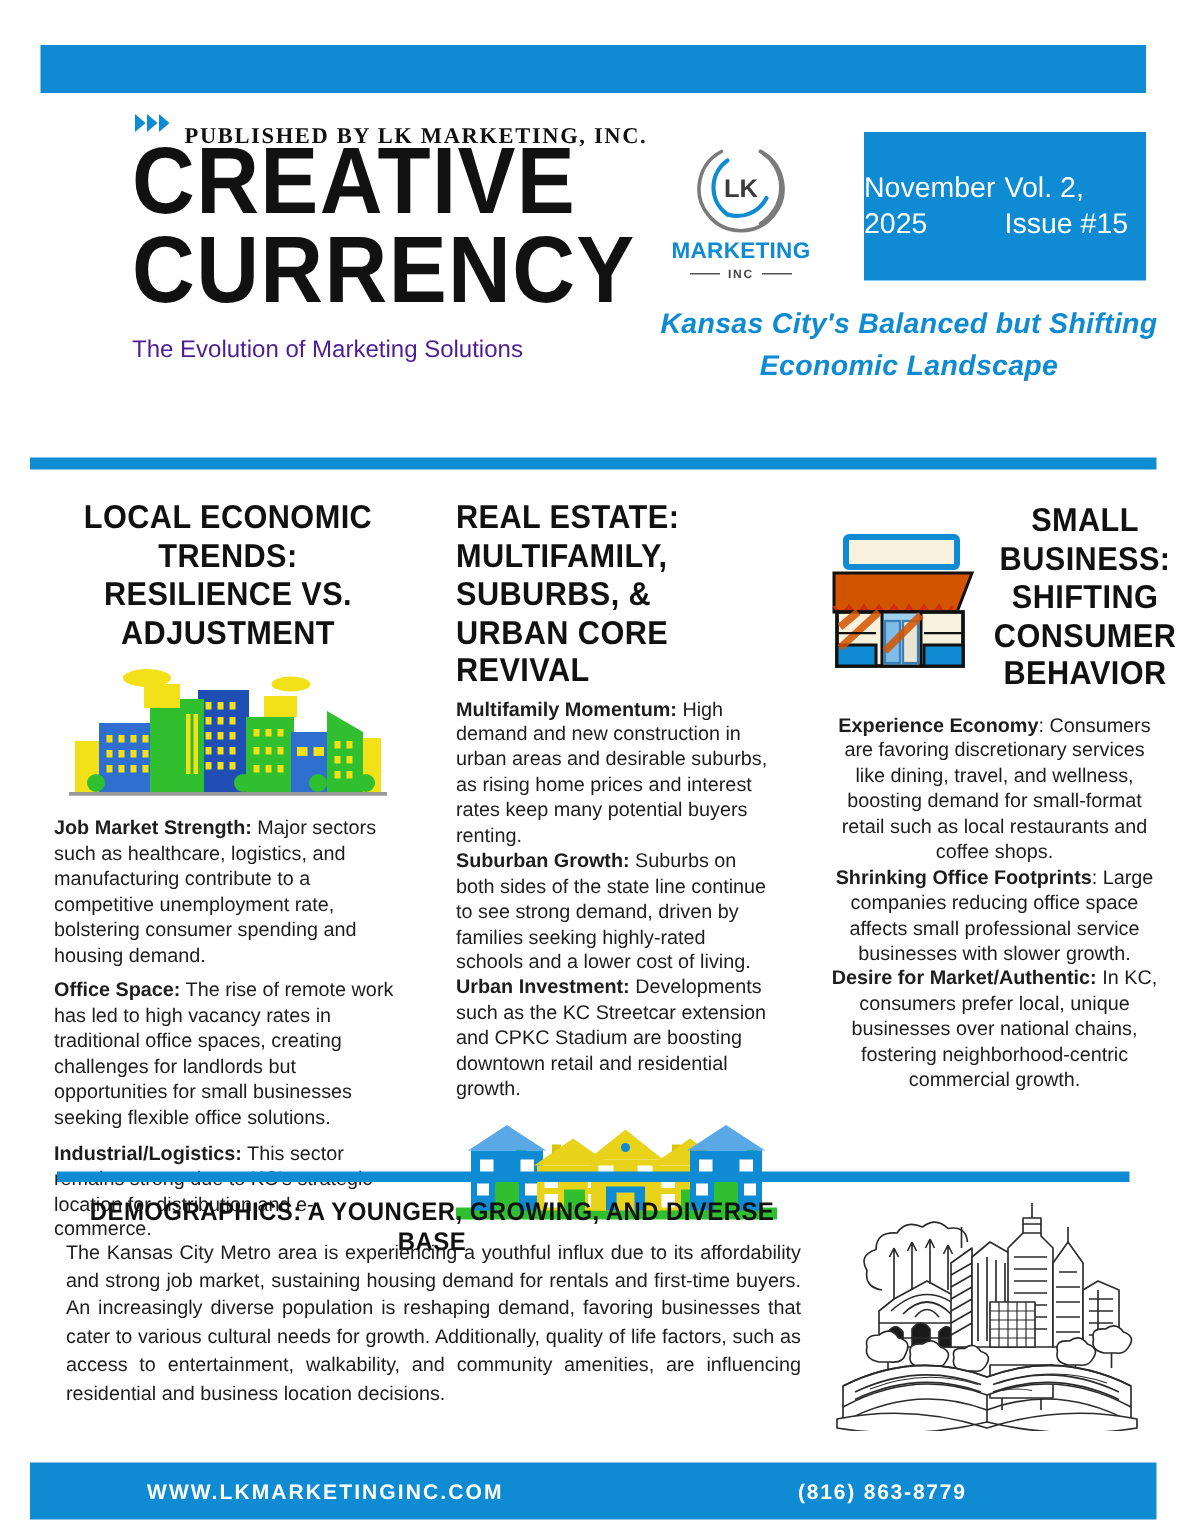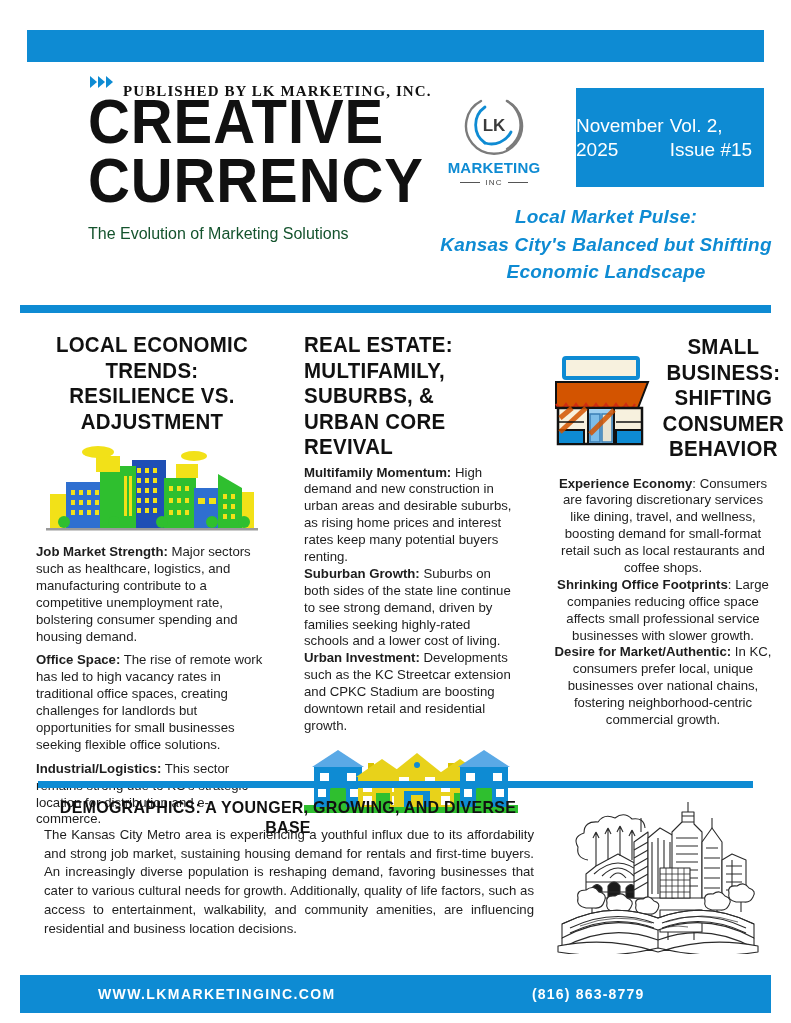--- a/index.html
+++ b/index.html
@@ -47,35 +47,35 @@
     font-size:63px;
     line-height:0.93;
     letter-spacing:1px;
     color:#111;
     transform: scaleX(0.92);
     transform-origin: left center;
     white-space:nowrap;
   }
   .tagline {
     margin-top:16px;
-    font-size:16px; color:#14532d; white-space:nowrap;
+    font-size:16px; color:#4c1d95; white-space:nowrap;
   }
 
   
   .logo { position:absolute; left:444px; top:92px; width:100px; text-align:center; }
   .logo-mark { position:relative; width:66px; height:66px; margin:0 auto; }
   .logo-mark svg { display:block; }
   .logo-word {
     margin-top:1px;
     font-weight:bold; font-size:15px; letter-spacing:0.2px;
     color:var(--blue);
   }
   .logo-inc-row { display:flex; align-items:center; justify-content:center; gap:5px; margin-top:2px; }
   .logo-rule { width:20px; height:1px; background:#555; }
-  .logo-inc { font-size:8px; font-weight:normal; letter-spacing:1.2px; color:#444; }
+  .logo-inc { font-size:8px; font-weight:bold; letter-spacing:1.2px; color:#444; }
 
   
   .datebox {
     position:absolute; left:576px; top:88px; width:188px; height:99px;
     background:var(--blue); color:#fff;
     display:flex; align-items:center; justify-content:center;
     gap:3px;
   }
   .datebox div { font-size:19px; line-height:1.25; }
 
@@ -192,21 +192,20 @@
       <span class="logo-rule"></span>
     </div>
   </div>
 
   <div class="datebox">
     <div>November 2025</div>
     <div>Vol. 2, Issue #15</div>
   </div>
 
   <div class="kicker">
-    <div>Local Market Pulse:</div>
     <div>Kansas City's Balanced but Shifting</div>
     <div>Economic Landscape</div>
   </div>
 
   <div class="header-rule"></div>
 
   <div class="cols">
 
     <div class="col col1">
       <div class="colhead">

